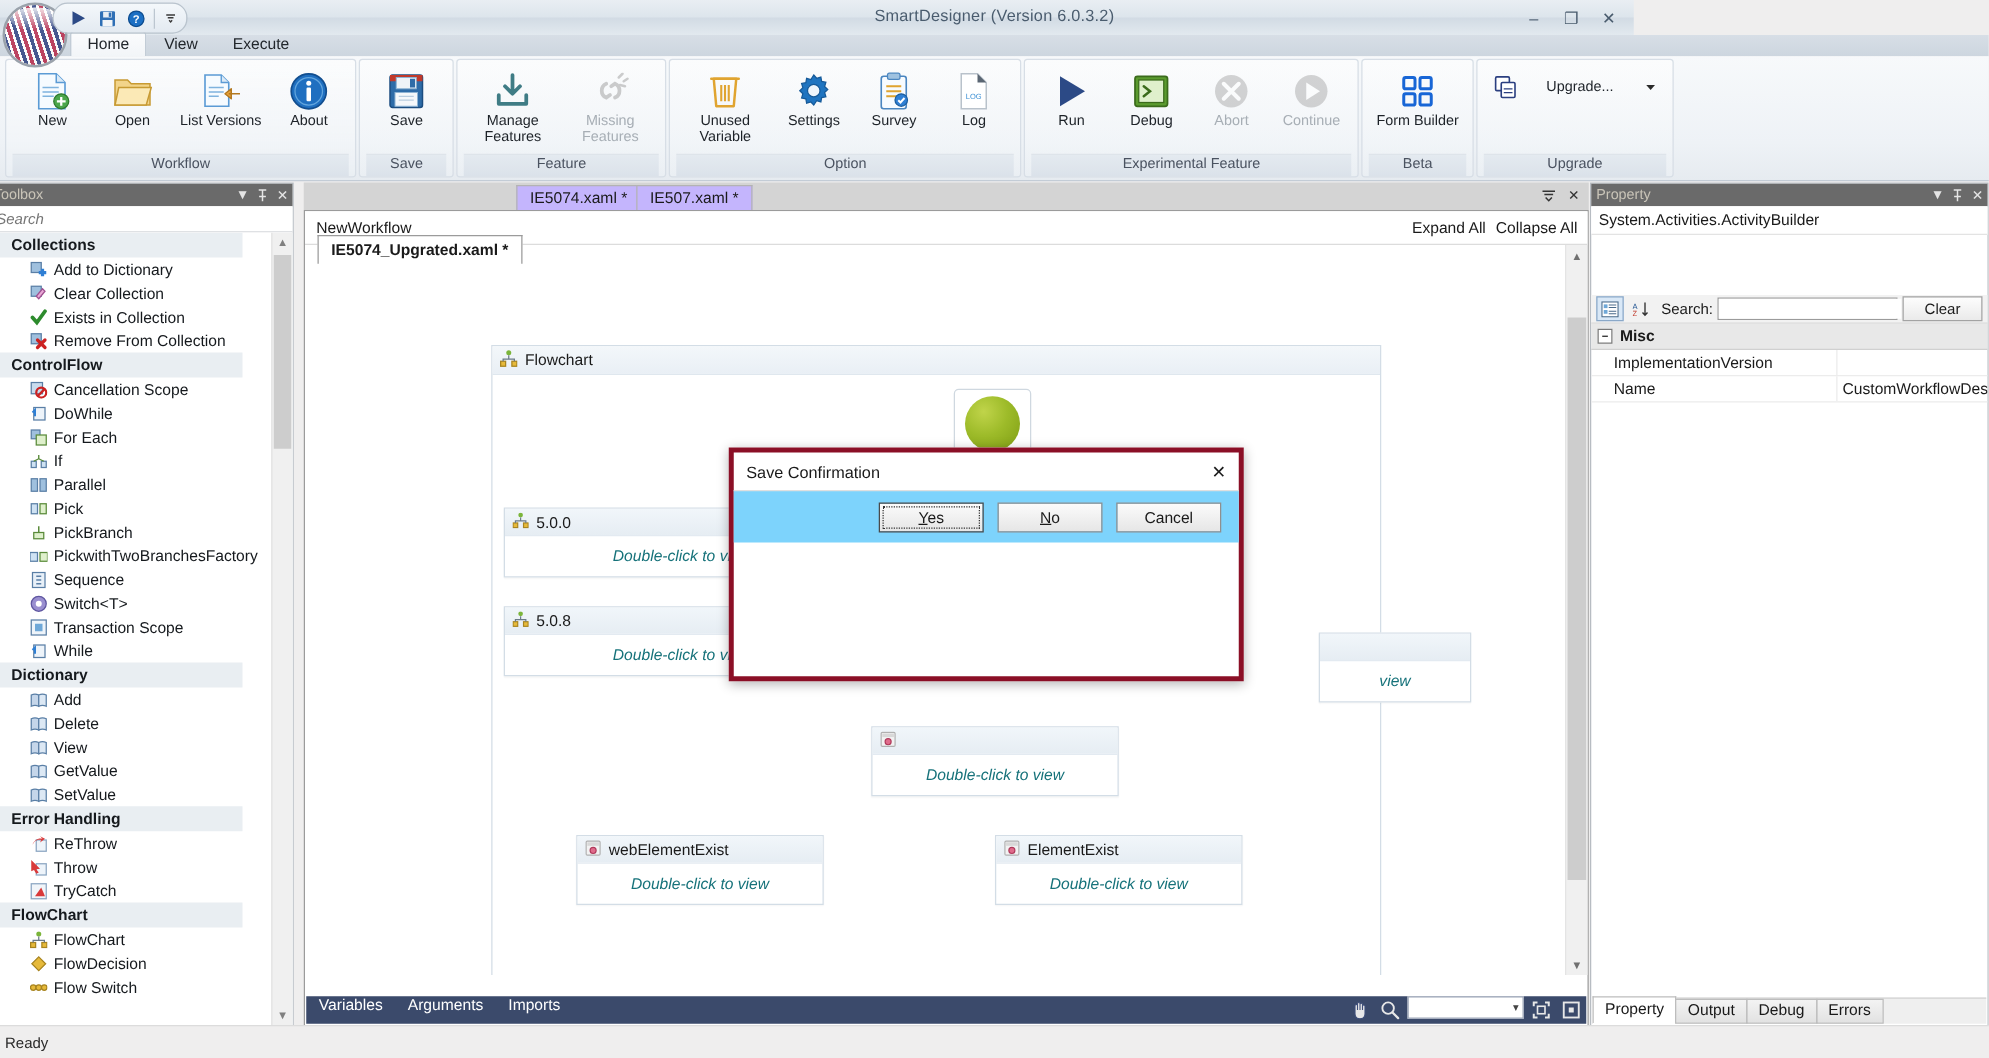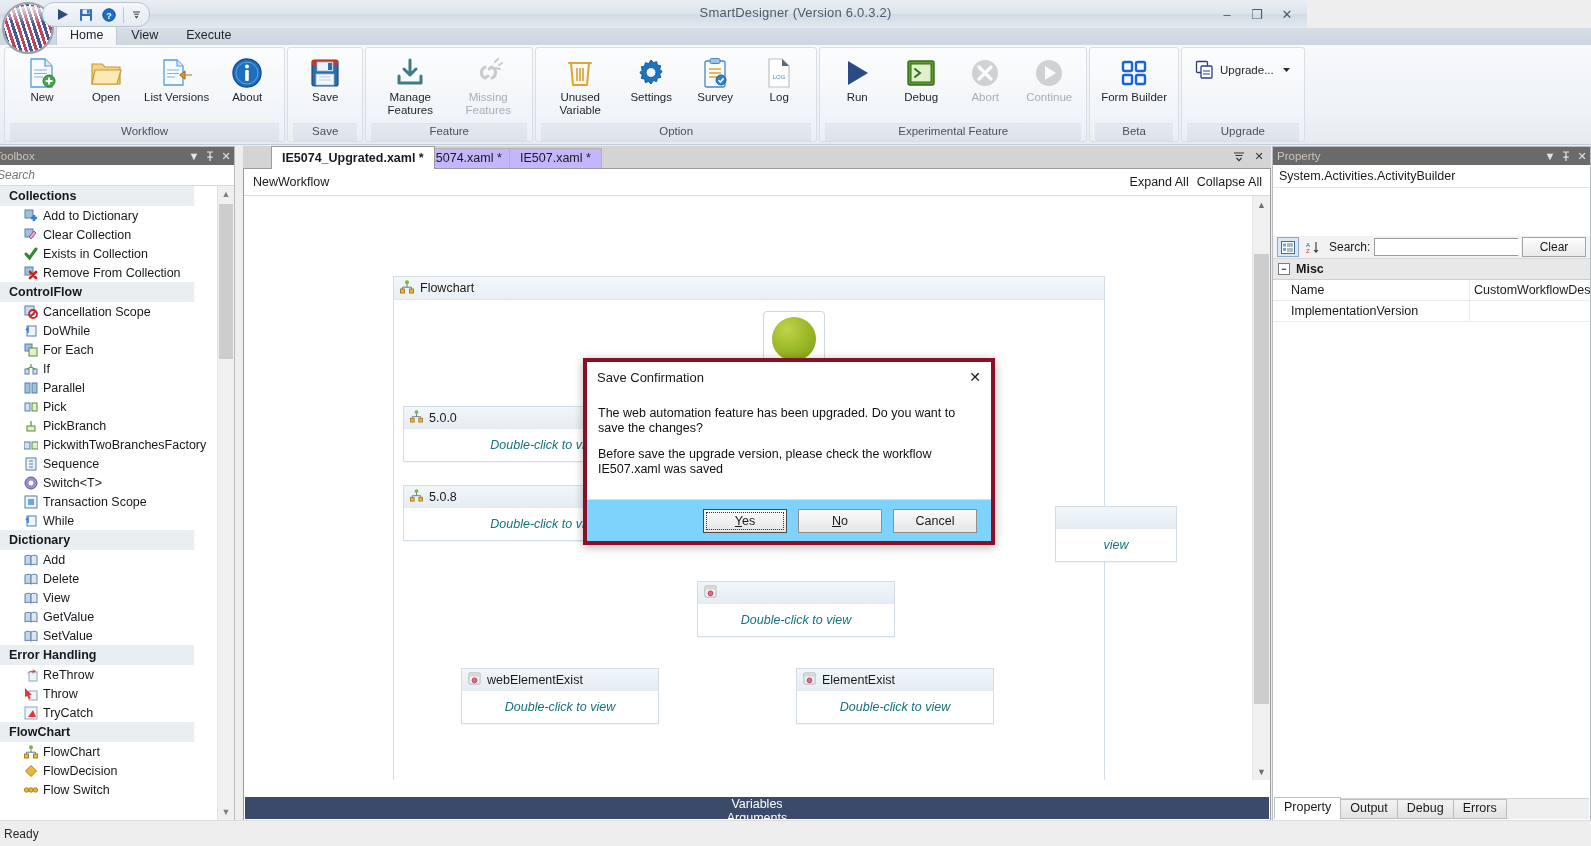--- a/index.html
+++ b/index.html
@@ -86,21 +86,21 @@
     background:linear-gradient(to bottom,#e4eaf0,#dbe2ea);border-top:1px solid #dee4ea;
   }
   .rbtn{
     width:auto;min-width:52px;padding:2px 5px;display:flex;flex-direction:column;align-items:center;
     cursor:default;border:1px solid transparent;border-radius:3px;
   }
   .rbtn .ico{height:36px;display:flex;align-items:center;justify-content:center;}
   .rbtn .lbl{font-size:11.5px;line-height:12.5px;text-align:center;color:#1d2228;max-width:66px;}
   .rbtn.disabled .lbl{color:#a7aeb5;}
   .rbtn.disabled .ico{opacity:.42;filter:grayscale(1);}
-  .rbtn-wide{flex-direction:row;align-items:center;gap:5px;padding:4px 7px;min-width:0;}
+  .rbtn-wide{flex-direction:row;align-items:center;gap:22px;padding:4px 7px;min-width:0;}
   .rbtn-wide .ico{height:22px;}
 
   
   .panel-head{
     height:18px;display:flex;align-items:center;
     background:#6a6a6a;color:#fff;font-size:11.5px;padding-left:4px;
   }
   .panel-head .ph-title{flex:1;color:#c9c4b8;}
   .panel-head .ph-btn{width:16px;height:16px;display:flex;align-items:center;justify-content:center;
     color:#e4e4e4;font-size:11px;cursor:default;}
@@ -187,21 +187,21 @@
     display:flex;flex-direction:column;align-items:center;justify-content:center;gap:3px;
   }
   .start-ball{width:44px;height:44px;border-radius:50%;
     background:radial-gradient(circle at 34% 28%,#c0d44a 0%,#9dbb29 45%,#7d9c13 100%);}
   .start-lbl{font-size:12px;color:#1a1a1a;}
   .connector{position:absolute;background:#b9c4cd;}
 
   
   .vabar{
     position:absolute;left:1px;right:1px;bottom:1px;height:22px;
-    background:#3b4a6b;display:flex;align-items:center;color:#fff;font-size:12.5px;flex-direction:column;
+    background:#3b4a6b;display:flex;color:#fff;font-size:12.5px;
   }
   .vabar .vtab{padding:0 10px;cursor:default;}
   .vabar .spacer{flex:1;}
   .vabar .vic{width:24px;height:22px;display:flex;align-items:center;justify-content:center;cursor:default;}
   .vabar .zoombox{
     width:88px;height:16px;background:#fff;border:1px solid #9aa4b6;margin:0 2px;
     display:flex;align-items:center;justify-content:flex-end;padding-right:3px;color:#444;font-size:9px;
   }
 
   
@@ -833,21 +833,21 @@
             </span>
           <span>Flow Switch</span>
         </div>
 
       </div>
     </div>
   </div>
 
   <div class="docarea">
     <div class="tabbar">
-      <div class="dtab active" style="left:28px;">IE5074_Upgrated.xaml *</div>
+      <div class="dtab active" style="left:11px;margin-top:42px;">IE5074_Upgrated.xaml *</div>
       <div class="dtab" style="left:170px;">IE5074.xaml *</div>
       <div class="dtab" style="left:266px;">IE507.xaml *</div>
       <div class="tab-tools">
         <div class="tt">
           <svg width="12" height="12" viewBox="0 0 12 12">
               <path d="M1 3h10M2.5 5.5h7M3.5 8l2.5 2.6L8.5 8" stroke="#333" stroke-width="1.2" fill="none"></path>
             </svg>
         </div>
         <div class="tt">✕</div>
       </div>
@@ -1021,50 +1021,46 @@
       <div class="pp-search">
         <input style="">
       </div>
       <div class="pp-clear">Clear</div>
     </div>
     <div class="pp-cat">
       <span class="box">−</span>
       <span>Misc</span>
     </div>
     <div class="pp-row">
+      <div class="k">ImplementationVersion</div>
+      <div class="v"></div>
+    </div>
+    <div class="pp-row">
       <div class="k">Name</div>
       <div class="v">CustomWorkflowDes</div>
-    </div>
-    <div class="pp-row">
-      <div class="k">ImplementationVersion</div>
-      <div class="v"></div>
     </div>
 
     <div class="pp-tabs">
       <div class="pp-tab active">Property</div>
       <div class="pp-tab">Output</div>
       <div class="pp-tab">Debug</div>
       <div class="pp-tab">Errors</div>
     </div>
   </div>
 
   <div class="statusbar">
     <span>Ready</span>
   </div>
 
   <div class="dlg-wrap">
     <div class="dlg">
       <div class="dlg-title">
         <div class="t">Save Confirmation</div>
         <div class="x">✕</div>
       </div>
-      <div class="dlg-body">
-        <p>The web automation feature has been upgraded. Do you want to save the changes?</p>
-        <p> Before save the upgrade version, please check the workflow IE507.xaml was saved</p>
-      </div>
       <div class="dlg-foot">
         <div class="dlg-btn default">
             <span><u>Y</u>es</span>
           </div>
         <div class="dlg-btn">
             <span><u>N</u>o</span>
           </div>
         <div class="dlg-btn">Cancel</div>
       </div>
     </div>

